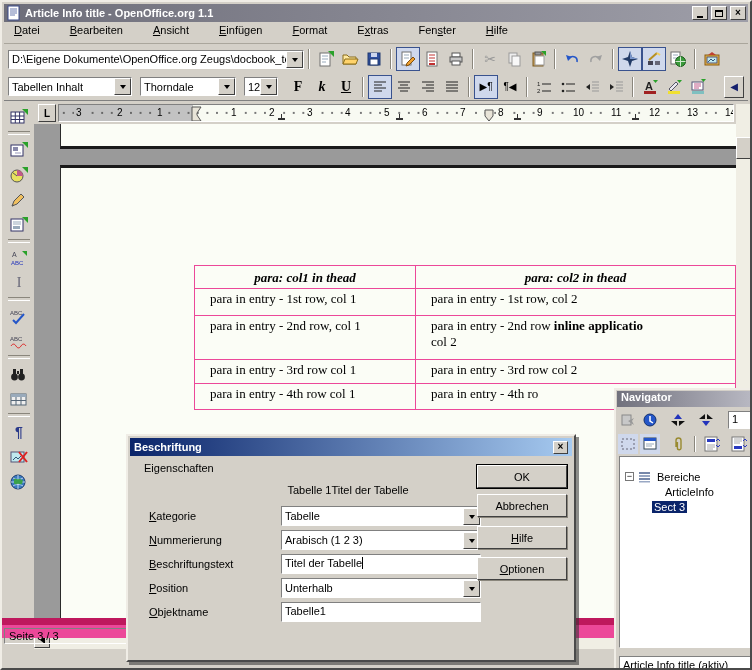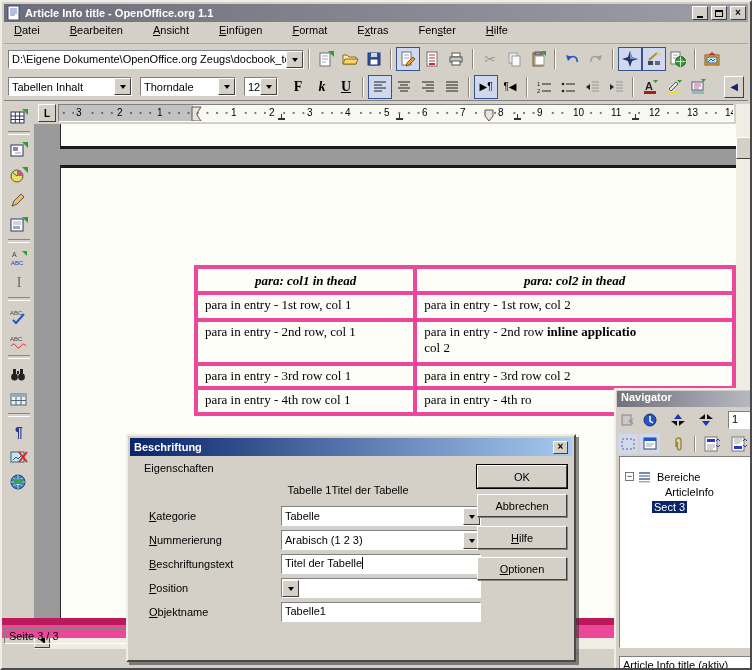--- a/index.html
+++ b/index.html
@@ -56,21 +56,21 @@
   .mlbtn{width:26px;height:25px;display:flex;align-items:center;justify-content:center}
   .hline{width:22px;height:4px;border-top:1px solid #8a867c;border-bottom:1px solid #fff;margin:2px 0}
   
   .docarea{position:absolute;left:32px;top:122px;width:702px;height:508px;background:#9a9a9a;overflow:hidden}
   .pageprev{position:absolute;left:26px;top:0;width:1200px;height:25px;background:#fbfdf6;
     border-left:1px solid #2a2a2a;border-bottom:3px solid #1a1a1a}
   .pagecur{position:absolute;left:26px;top:41px;width:1200px;bottom:-10px;background:#fbfdf6;
     border-left:1px solid #2a2a2a;border-top:3px solid #1a1a1a}
   table.doctab{position:absolute;left:160px;top:141px;border-collapse:collapse;
     font-family:"Liberation Serif",serif;font-size:13px;background:#fbfdf6}
-  table.doctab td,table.doctab th{border:4px solid #ec4899;padding:2px 7px;vertical-align:top;text-align:left;font-weight:normal}
+  table.doctab td,table.doctab th{border:1px solid #ec4899;padding:2px 15px;vertical-align:top;text-align:left;font-weight:normal}
   table.doctab th{font-weight:bold;font-style:italic;text-align:center;padding-top:4px}
   .c1{width:276px}.c2{width:400px}
   
   .vscroll{position:absolute;left:734px;top:102px;width:16px;bottom:40px;background:#f0eee4}
   .sbtn{width:16px;height:16px;background:#d4d0c8;border:1px solid;border-color:#fff #404040 #404040 #fff;
     display:flex;align-items:center;justify-content:center}
   .tri-up{width:0;height:0;border:4px solid transparent;border-bottom:5px solid #000;margin-bottom:4px}
   .tri-left{width:0;height:0;border:4px solid transparent;border-right:5px solid #000;margin-right:4px}
   .vthumb{position:absolute;left:0;top:33px;width:16px;height:22px;background:#d4d0c8;border:1px solid;border-color:#fff #404040 #404040 #fff}
   .hscroll{position:absolute;left:32px;top:630px;width:702px;height:17px;background:#f0eee4;display:flex}
@@ -583,20 +583,21 @@
       <span class="cb">
           <span class="tri"></span>
         </span>
     </div>
 
     <span class="dlabel" style="top:122px"><u>B</u>eschriftungstext</span>
     <div class="dfield tinput" style="top:118px"><span>Titel der Tabelle</span><span class="caret"></span></div>
 
     <span class="dlabel" style="top:146px"><u>P</u>osition</span>
     <div class="dfield combo" style="top:142px">
+      <span class="cv">Unterhalb</span>
       <span class="cb">
           <span class="tri"></span>
         </span>
     </div>
 
     <span class="dlabel" style="top:170px"><u>O</u>bjektname</span>
     <div class="dfield tinput" style="top:166px"><span>Tabelle1</span></div>
 
     <div class="dbtn default" style="top:29px">OK</div>
     <div class="dbtn" style="top:58px">Abbrechen</div>

